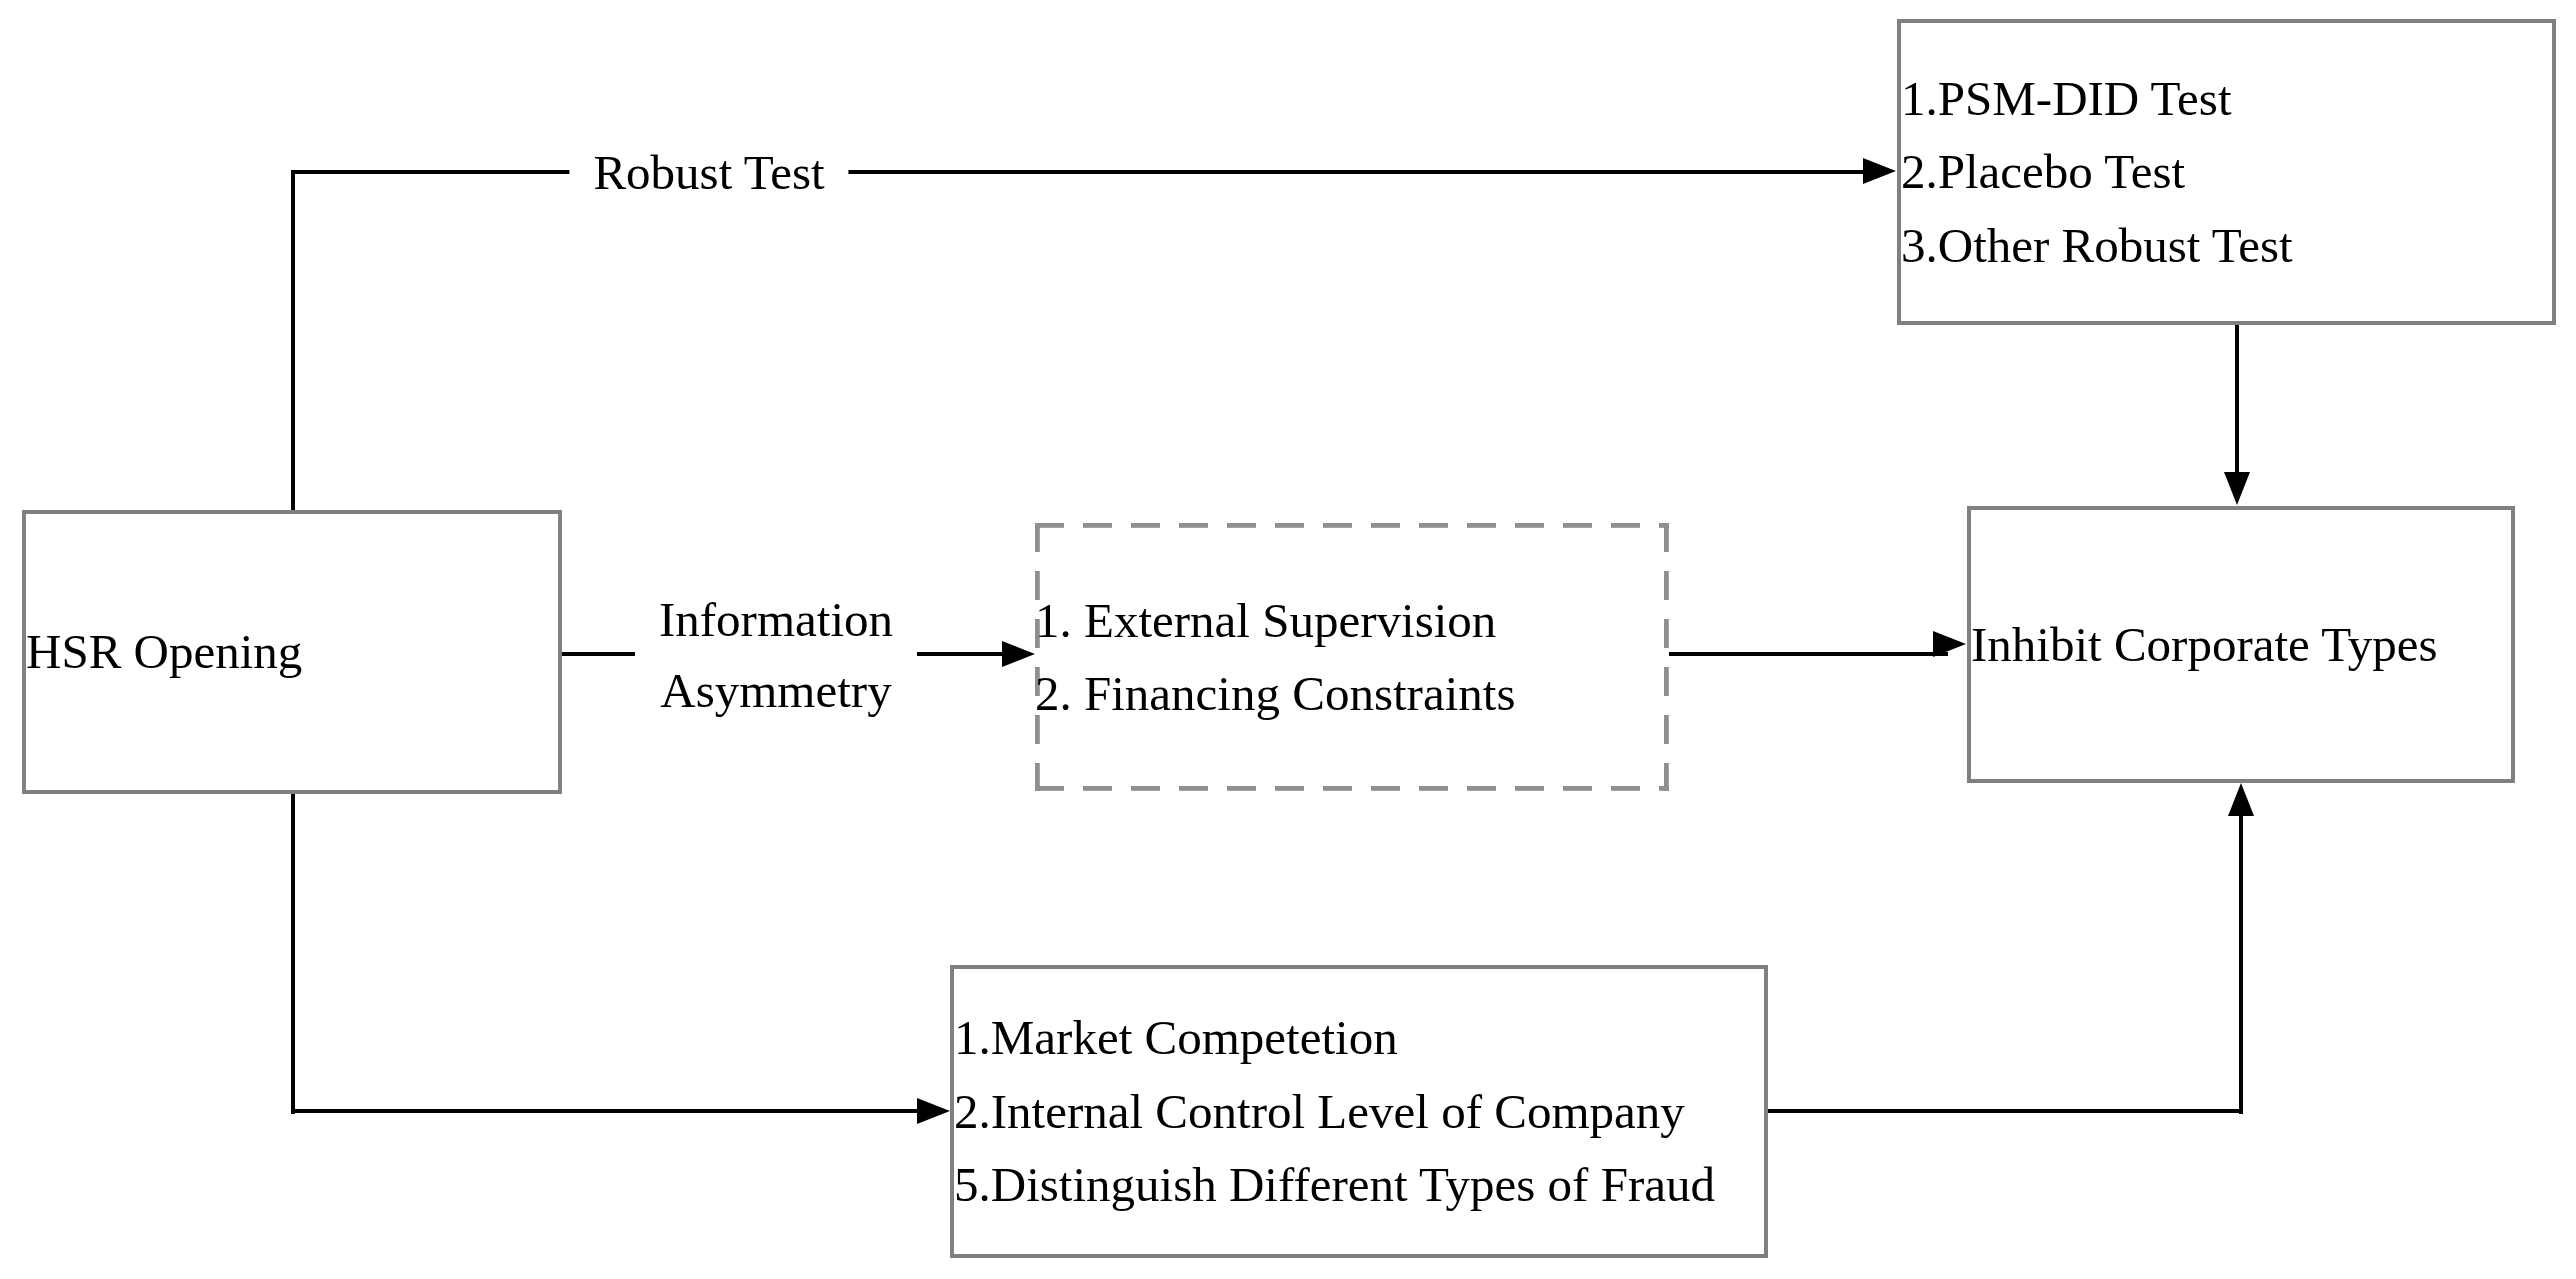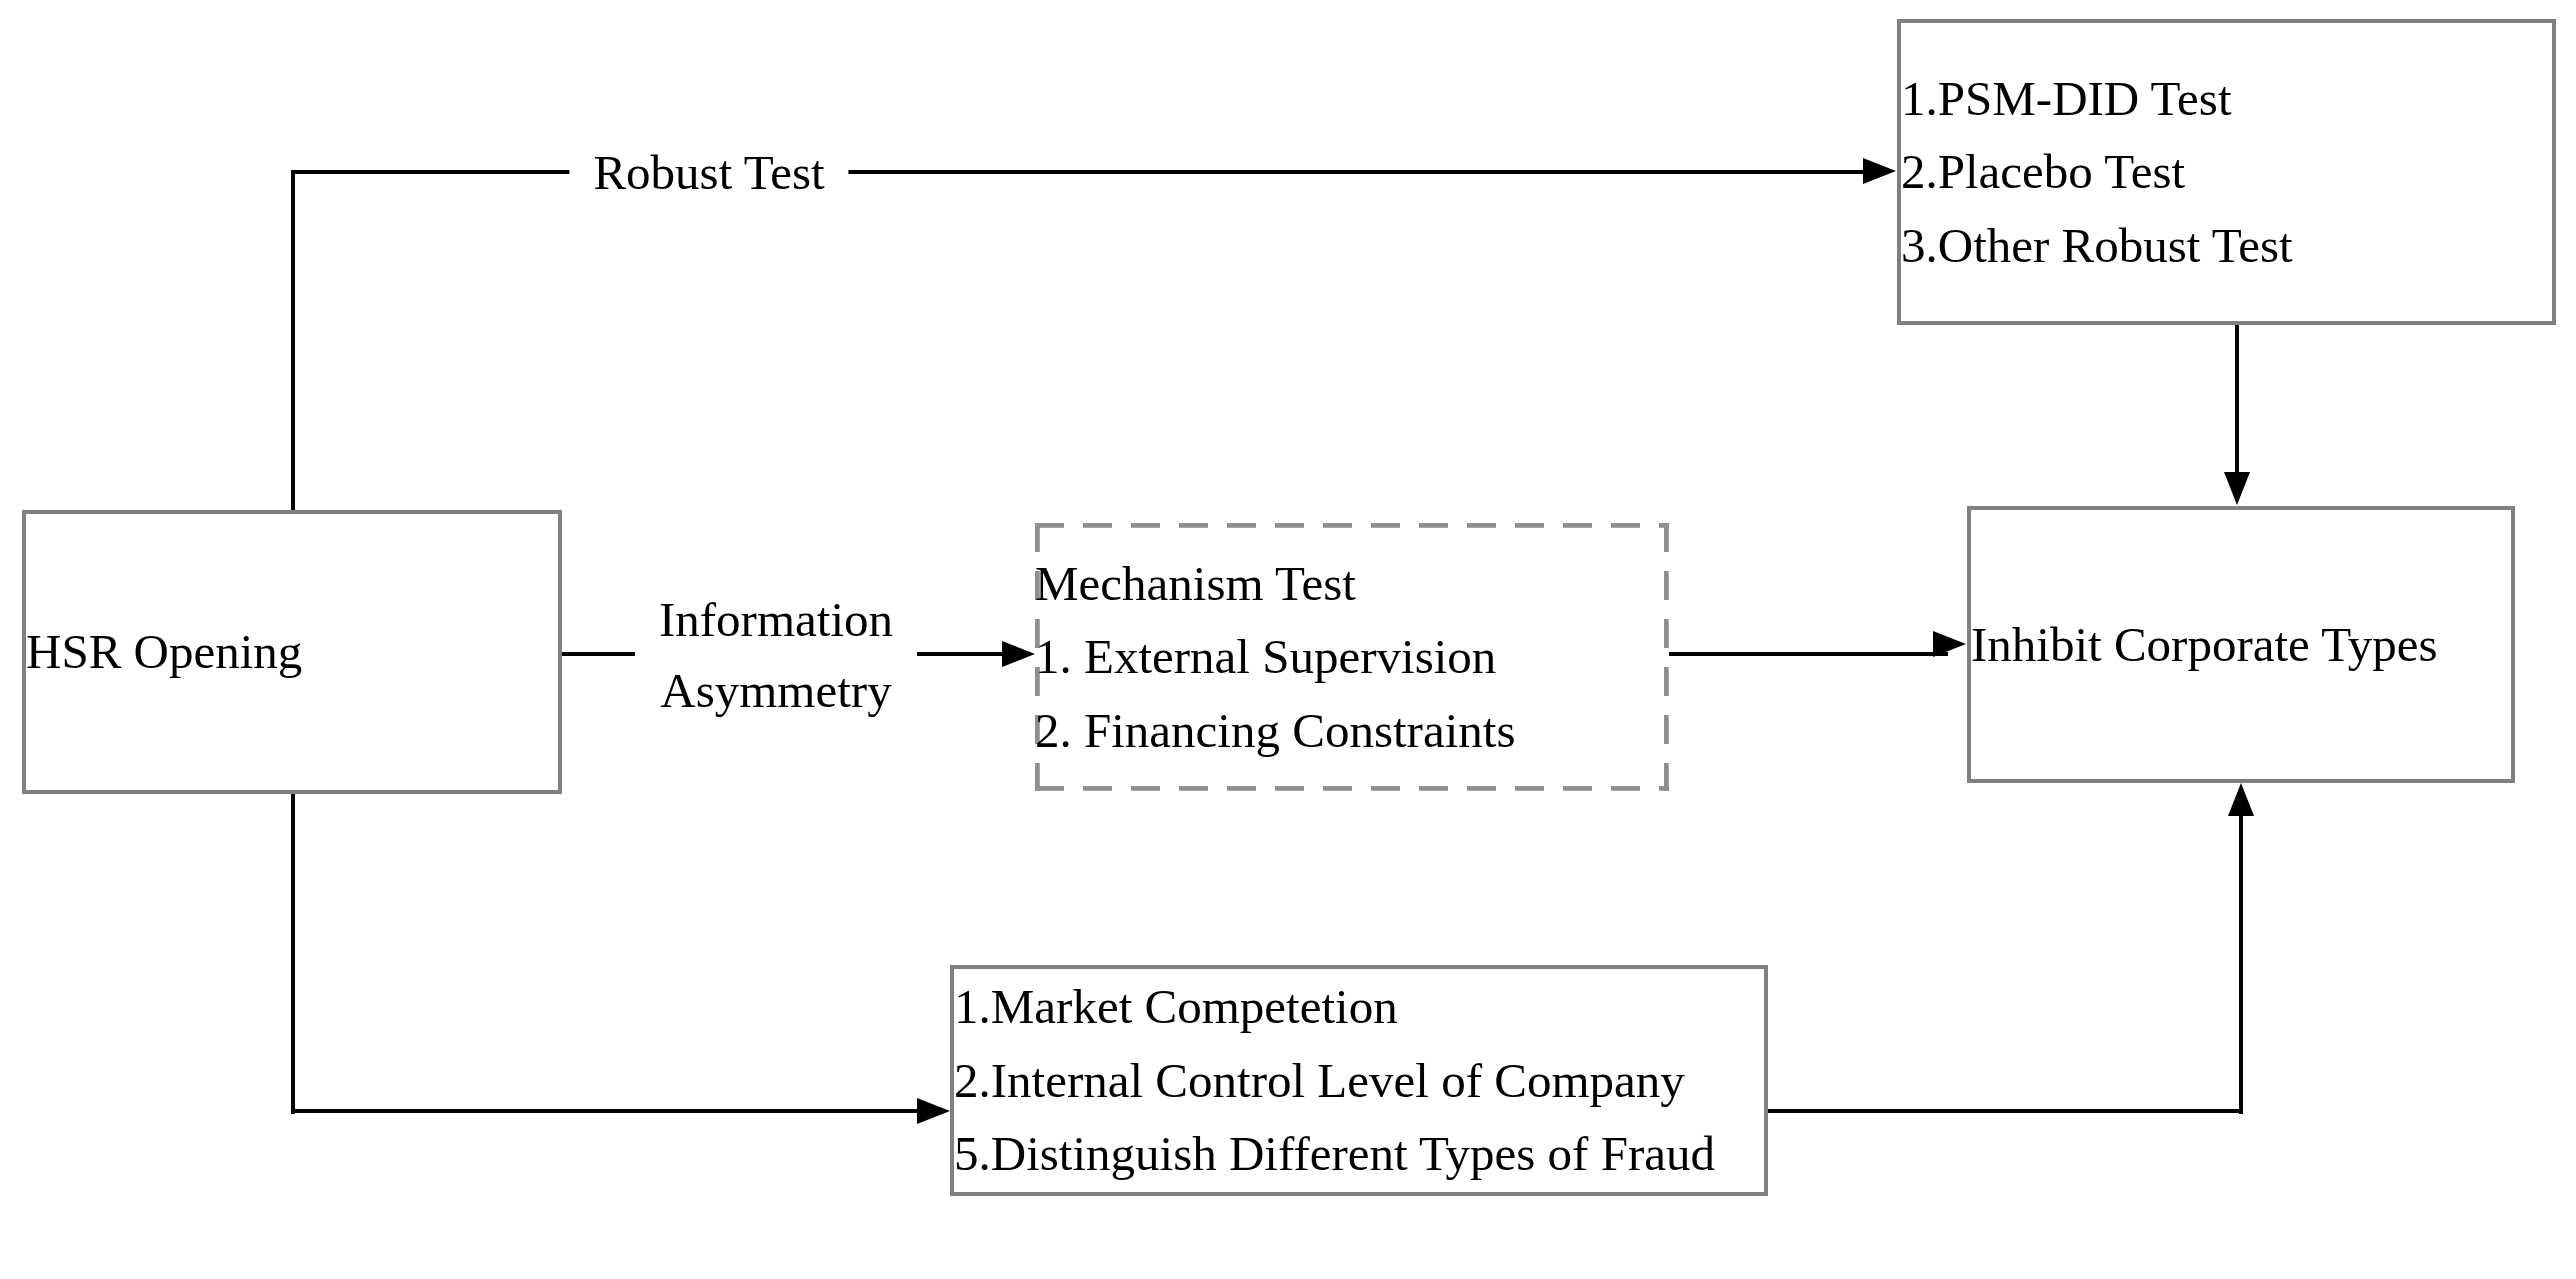--- a/index.html
+++ b/index.html
@@ -36,21 +36,21 @@
       repeating-linear-gradient(180deg,#8f8f8f 0 29px,transparent 29px 48px),
       repeating-linear-gradient(180deg,#8f8f8f 0 29px,transparent 29px 48px);
     background-position:left top,left bottom,left top,right top;
     background-size:100% 4.8px,100% 4.8px,4.8px 100%,4.8px 100%;
     background-repeat:no-repeat;
   }
   #box-hsr     {left:22px;  top:510px;  width:540px;  height:284px;}
   #box-psm     {left:1897px;top:19px;   width:659px;  height:306px;}
   #box-mech    {left:1035px;top:523px;  width:634px;  height:268px;}
   #box-inhibit {left:1967px;top:506px;  width:548px;  height:277px;}
-  #box-further {left:950px;top:965px; width:818px; height:231px;}
+  #box-further {left:950px;top:965px; width:818px; height:293px;}
   .box-line{white-space:nowrap;}
   
   .hline,.vline{position:absolute;background:#000;}
   .hline{height:4px;}
   .vline{width:4px;}
   #robust-vline  {left:291px; top:170px;  height:344px;}
   #robust-hline  {left:291px; top:170px;  width:1585px;}
   #info-hline    {left:562px; top:652px;  width:454px;}
   #mech-hline    {left:1669px;top:652px;  width:279px;}
   #psm-vline     {left:2235px;top:325px;  height:155px;}
@@ -110,21 +110,20 @@
     <div class="box-line">HSR Opening</div>
   </div>
 
   <div class="box" id="box-psm">
     <div class="box-line">1.PSM-DID Test</div>
     <div class="box-line">2.Placebo Test</div>
     <div class="box-line">3.Other Robust Test</div>
   </div>
 
   <div class="box dashed" id="box-mech">
-    <div class="box-line">Mechanism Test</div>
     <div class="box-line">1. External Supervision</div>
     <div class="box-line">2. Financing Constraints</div>
   </div>
 
   <div class="box" id="box-inhibit">
     <div class="box-line">Inhibit Corporate Types</div>
   </div>
 
   <div class="box" id="box-further">
     <div class="box-line">1.Market Competetion</div>

